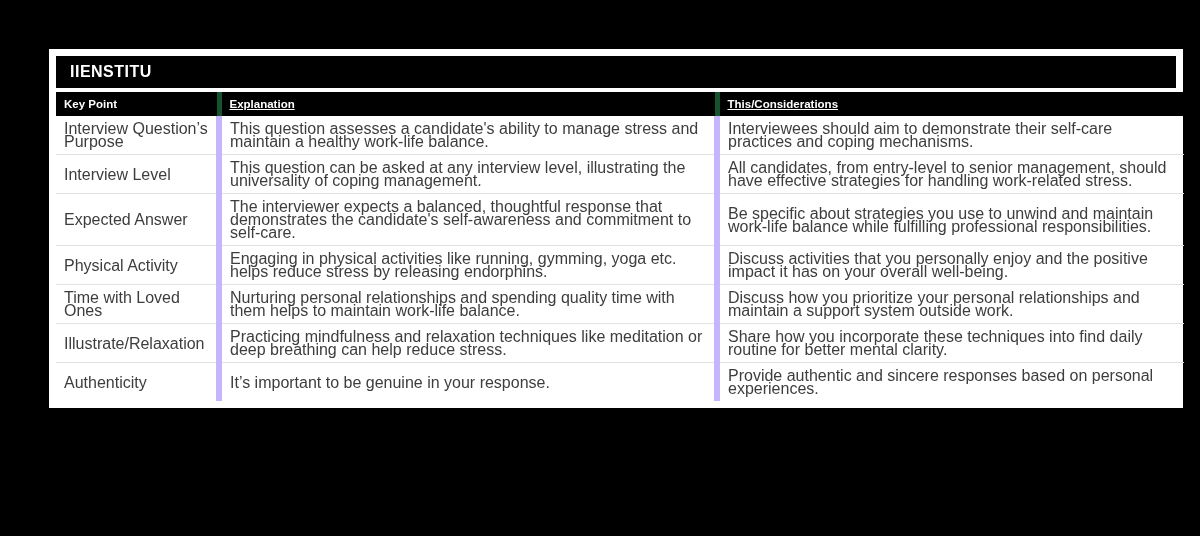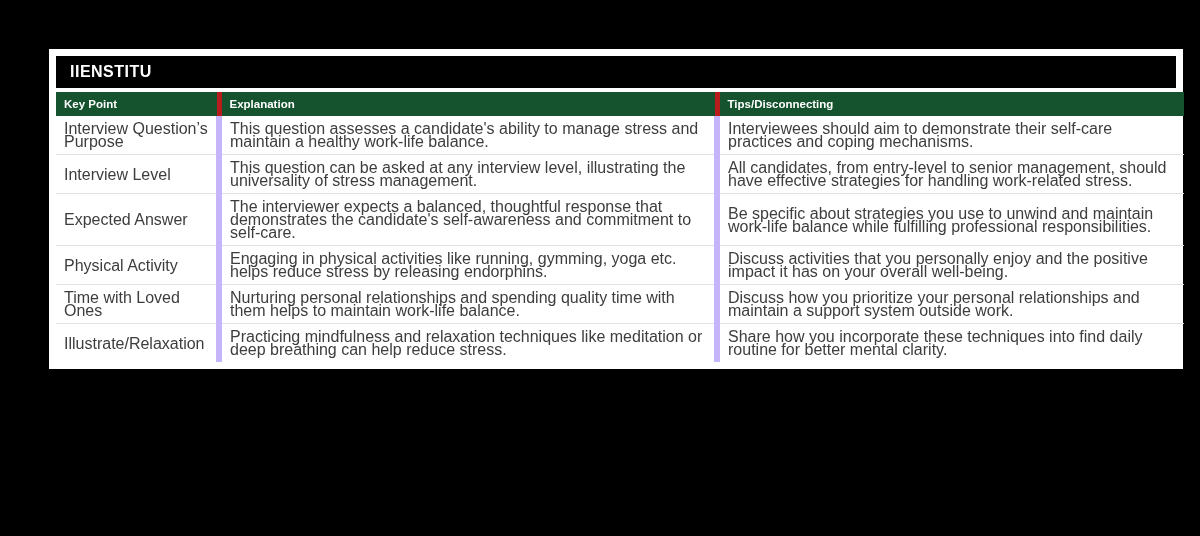--- a/index.html
+++ b/index.html
@@ -36,29 +36,29 @@
     letter-spacing: 0.5px;
   }
   table.kp-table {
     width: 100%;
     border-collapse: collapse;
     table-layout: fixed;
   }
   table.kp-table col.c1 { width: 163px; }
   table.kp-table col.c2 { width: 498px; }
   thead th {
-    background: #14532d;
+    background: #000000;
     color: #ffffff;
     font-size: 11.5px;
     font-weight: bold;
     text-align: left;
     padding: 6px 8px;
     line-height: 12px;
   }
-  thead th:not(:first-child) { border-left: 5px solid #b91c1c; }
+  thead th:not(:first-child) { border-left: 5px solid #14532d; text-decoration: underline; }
   tbody td {
     font-size: 16px;
     color: #3d3d3d;
     line-height: 13px;
     padding: 6px 8px;
     vertical-align: middle;
     border-bottom: 1px solid #e2e2e2;
     word-wrap: break-word;
   }
   tbody td:not(:first-child) { border-left: 6px solid #c4b5fd; }
@@ -77,33 +77,33 @@
     <table class="kp-table">
       <colgroup>
         <col class="c1">
           <col class="c2">
           <col class="c3">
       </colgroup>
       <thead>
         <tr>
           <th>Key Point</th>
           <th>Explanation</th>
-          <th>Tips/Disconnecting</th>
+          <th>This/Considerations</th>
         </tr>
       </thead>
       <tbody id="table-body">
   <tr>
     <td>Interview Question’s Purpose</td>
     <td>This question assesses a candidate's ability to manage stress and maintain a healthy work-life balance.</td>
     <td>Interviewees should aim to demonstrate their self-care practices and coping mechanisms.</td>
   </tr>
 
   <tr>
     <td>Interview Level</td>
-    <td>This question can be asked at any interview level, illustrating the universality of stress management.</td>
+    <td>This question can be asked at any interview level, illustrating the universality of coping management.</td>
     <td>All candidates, from entry-level to senior management, should have effective strategies for handling work-related stress.</td>
   </tr>
 
   <tr>
     <td>Expected Answer</td>
     <td>The interviewer expects a balanced, thoughtful response that demonstrates the candidate's self-awareness and commitment to self-care.</td>
     <td>Be specific about strategies you use to unwind and maintain work-life balance while fulfilling professional responsibilities.</td>
   </tr>
 
   <tr>
@@ -119,18 +119,23 @@
     <td>Discuss how you prioritize your personal relationships and maintain a support system outside work.</td>
   </tr>
 
   <tr>
     <td>Illustrate/Relaxation</td>
     <td>Practicing mindfulness and relaxation techniques like meditation or deep breathing can help reduce stress.</td>
     <td>Share how you incorporate these techniques into find daily routine for better mental clarity.</td>
   </tr>
 
 
+  <tr>
+    <td>Authenticity</td>
+    <td>It’s important to be genuine in your response.</td>
+    <td>Provide authentic and sincere responses based on personal experiences.</td>
+  </tr>
 
 </tbody>
     </table>
 
   </div>
 </div>
 
 </body></html>

